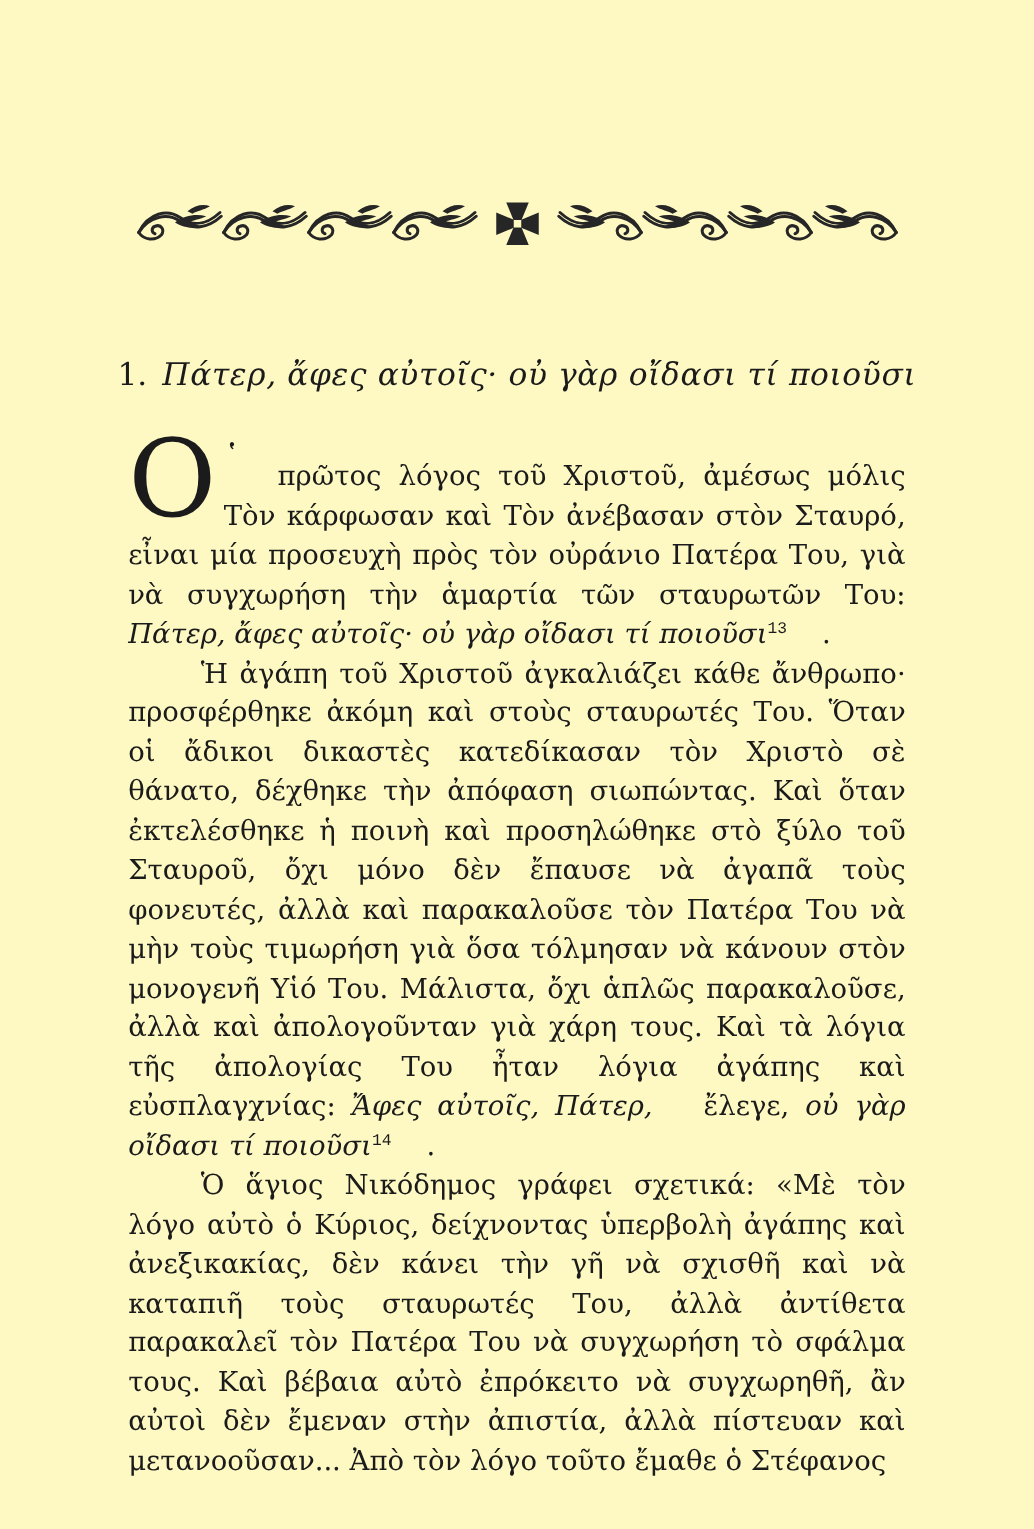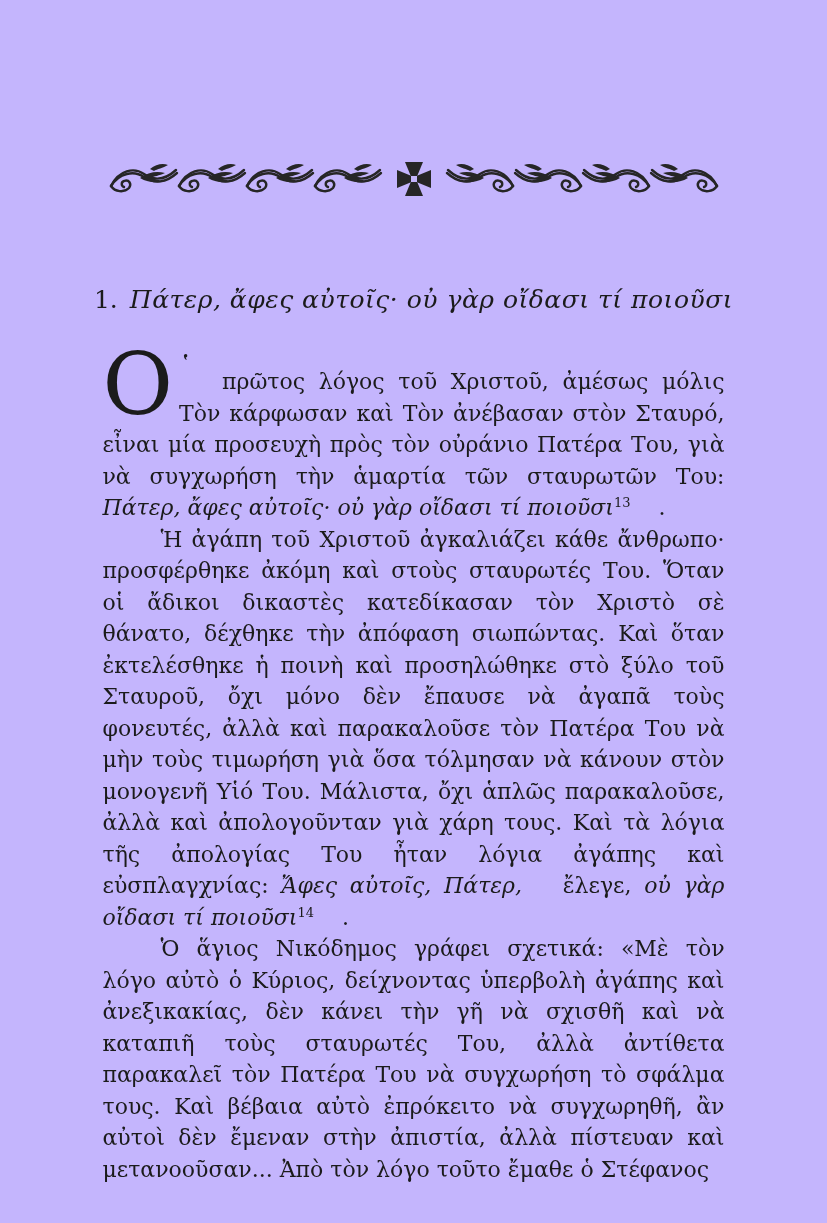--- a/index.html
+++ b/index.html
@@ -5,21 +5,21 @@
   html, body {
     margin: 0;
     padding: 0;
     background: #e8e8e8;
   }
   .page {
     position: relative;
     width: 827px;
     height: 1223px;
     margin: 0 auto;
-    background: #c4b5fd;
+    background: #fef9c3;
     color: #1b1b1b;
     font-family: "DejaVu Serif", "Liberation Serif", serif;
     overflow: hidden;
   }
   
   .ornament-wrap {
     margin: 160px auto 0 auto;
     width: 612px;
     height: 40px;
     display: flex;
@@ -73,20 +73,21 @@
   }
   .seg-roman {
     font-style: normal;
     margin-left: 28px;
   }
   sup.fnote {
     font-size: 13px;
     line-height: 0;
     vertical-align: 8px;
     letter-spacing: 0;
+    font-family: Liberation Mono, monospace;
   }
   svg .engr {
     stroke: #262626;
     fill: none;
     stroke-width: 2.4;
     stroke-linecap: round;
   }
   svg .engr-fill {
     fill: #262626;
     stroke: none;

